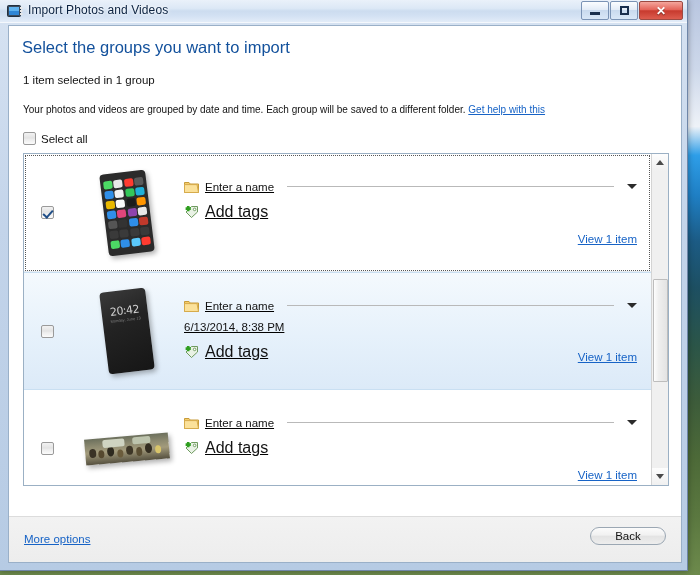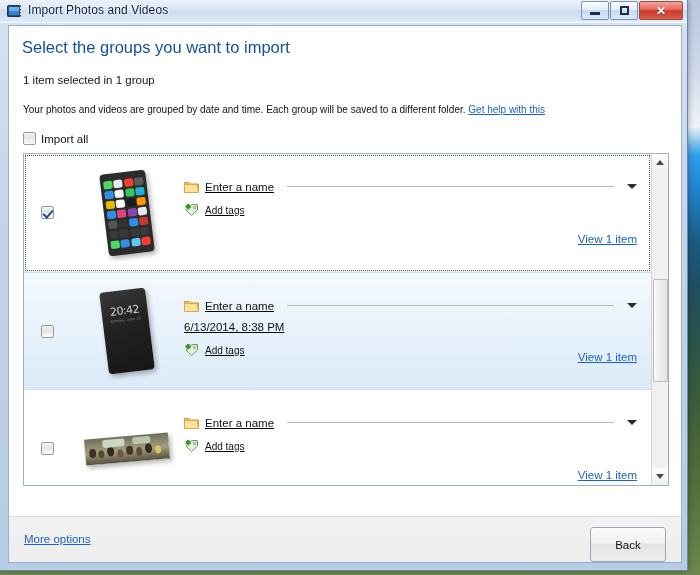--- a/index.html
+++ b/index.html
@@ -206,21 +206,21 @@
   }
   .datetext {
     font-size: 11.5px; color: #121212;
     margin-top: 9px;
   }
   .tagrow {
     display: flex; align-items: center; gap: 6px;
     margin-top: 10px;
   }
   .tag-icon { width: 15px; height: 14px; flex: 0 0 auto; }
-  .tagtext { font-size: 10px; color: #121212; }
+  .tagtext { font-size: 16px; color: #121212; }
   .viewlink {
     position: absolute; right: 14px; bottom: 26px;
     font-size: 11.5px;
   }
 
   
   .phone {
     width: 46px; height: 82px;
     border-radius: 4px;
     transform: rotate(-7deg);
@@ -357,23 +357,23 @@
   }
   #more-options {
     position: absolute; left: 15px; top: 16px;
     font-size: 11.5px;
   }
   #footer-btns {
     position: absolute; right: 15px; top: 10px;
     display: flex; gap: 9px;
   }
   .btn {
-    width: 76px; height: 35px;
+    width: 76px; height: 18px;
     border: 1px solid #9ba7b3;
-    border-radius: 3px;
+    border-radius: 11px;
     background: linear-gradient(180deg, #fbfbfb 0%, #f1f1f1 45%, #e3e3e3 50%, #ededed 100%);
     font-size: 11.5px; color: #111;
     font-family: "Liberation Sans", sans-serif;
     cursor: pointer;
     display: flex; align-items: center; justify-content: center;
   }
 </style>
 </head>
 <body>
 
@@ -410,21 +410,21 @@
     <div id="page-title">Select the groups you want to import</div>
     <div id="subtitle">1 item selected in 1 group</div>
 
     <div id="desc">
       <span>Your photos and videos are grouped by date and time. Each group will be saved to a different folder.</span>
       <span class="winlink">Get help with this</span>
     </div>
 
     <div id="selectall-row">
       <span class="cb"></span>
-      <span>Import all</span>
+      <span>Select all</span>
     </div>
 
     <div id="listpanel">
       <div id="listinner">
 
         <div class="group focused">
           <div class="g-check">
             <span class="cb checked"></span>
           </div>
           <div class="g-thumb">

